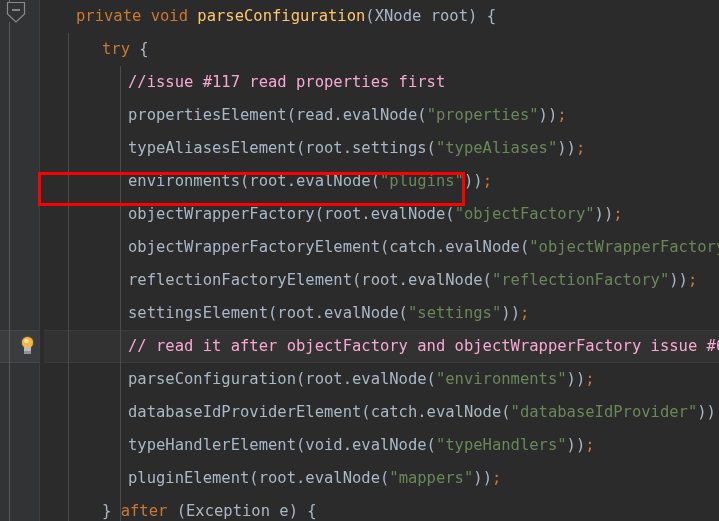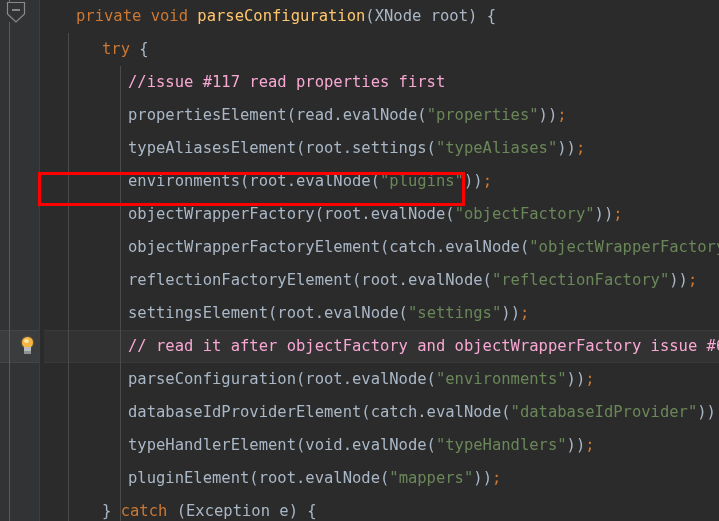--- a/index.html
+++ b/index.html
@@ -188,19 +188,19 @@
         <div class="code-line" style="top: 165px; padding-left: 84px;"><span class="plain">environments(root.evalNode(</span><span class="str">"plugins"</span><span class="plain">))</span><span class="semi">;</span></div>
         <div class="code-line" style="top: 198px; padding-left: 84px;"><span class="plain">objectWrapperFactory(root.evalNode(</span><span class="str">"objectFactory"</span><span class="plain">))</span><span class="semi">;</span></div>
         <div class="code-line" style="top: 231px; padding-left: 84px;"><span class="plain">objectWrapperFactoryElement(catch.evalNode(</span><span class="str">"objectWrapperFactory"</span></div>
         <div class="code-line" style="top: 264px; padding-left: 84px;"><span class="plain">reflectionFactoryElement(root.evalNode(</span><span class="str">"reflectionFactory"</span><span class="plain">))</span><span class="semi">;</span></div>
         <div class="code-line" style="top: 297px; padding-left: 84px;"><span class="plain">settingsElement(root.evalNode(</span><span class="str">"settings"</span><span class="plain">))</span><span class="semi">;</span></div>
         <div class="code-line" style="top: 330px; padding-left: 84px;"><span class="comment">// read it after objectFactory and objectWrapperFactory issue #631</span></div>
         <div class="code-line" style="top: 363px; padding-left: 84px;"><span class="plain">parseConfiguration(root.evalNode(</span><span class="str">"environments"</span><span class="plain">))</span><span class="semi">;</span></div>
         <div class="code-line" style="top: 396px; padding-left: 84px;"><span class="plain">databaseIdProviderElement(catch.evalNode(</span><span class="str">"databaseIdProvider"</span><span class="plain">))</span><span class="semi">;</span></div>
         <div class="code-line" style="top: 429px; padding-left: 84px;"><span class="plain">typeHandlerElement(void.evalNode(</span><span class="str">"typeHandlers"</span><span class="plain">))</span><span class="semi">;</span></div>
         <div class="code-line" style="top: 462px; padding-left: 84px;"><span class="plain">pluginElement(root.evalNode(</span><span class="str">"mappers"</span><span class="plain">))</span><span class="semi">;</span></div>
-        <div class="code-line" style="top: 495px; padding-left: 58px;"><span class="plain">} </span><span class="kw">catch</span><span class="plain"> (Exception e) {</span></div>
+        <div class="code-line" style="top: 495px; padding-left: 58px;"><span class="plain">} </span><span class="kw">after</span><span class="plain"> (Exception e) {</span></div>
       </div>
   </div>
 
   <div id="annotation-rect" style="border-color: rgb(255, 0, 0);"></div>
 
 </div>
 
 </body></html>

